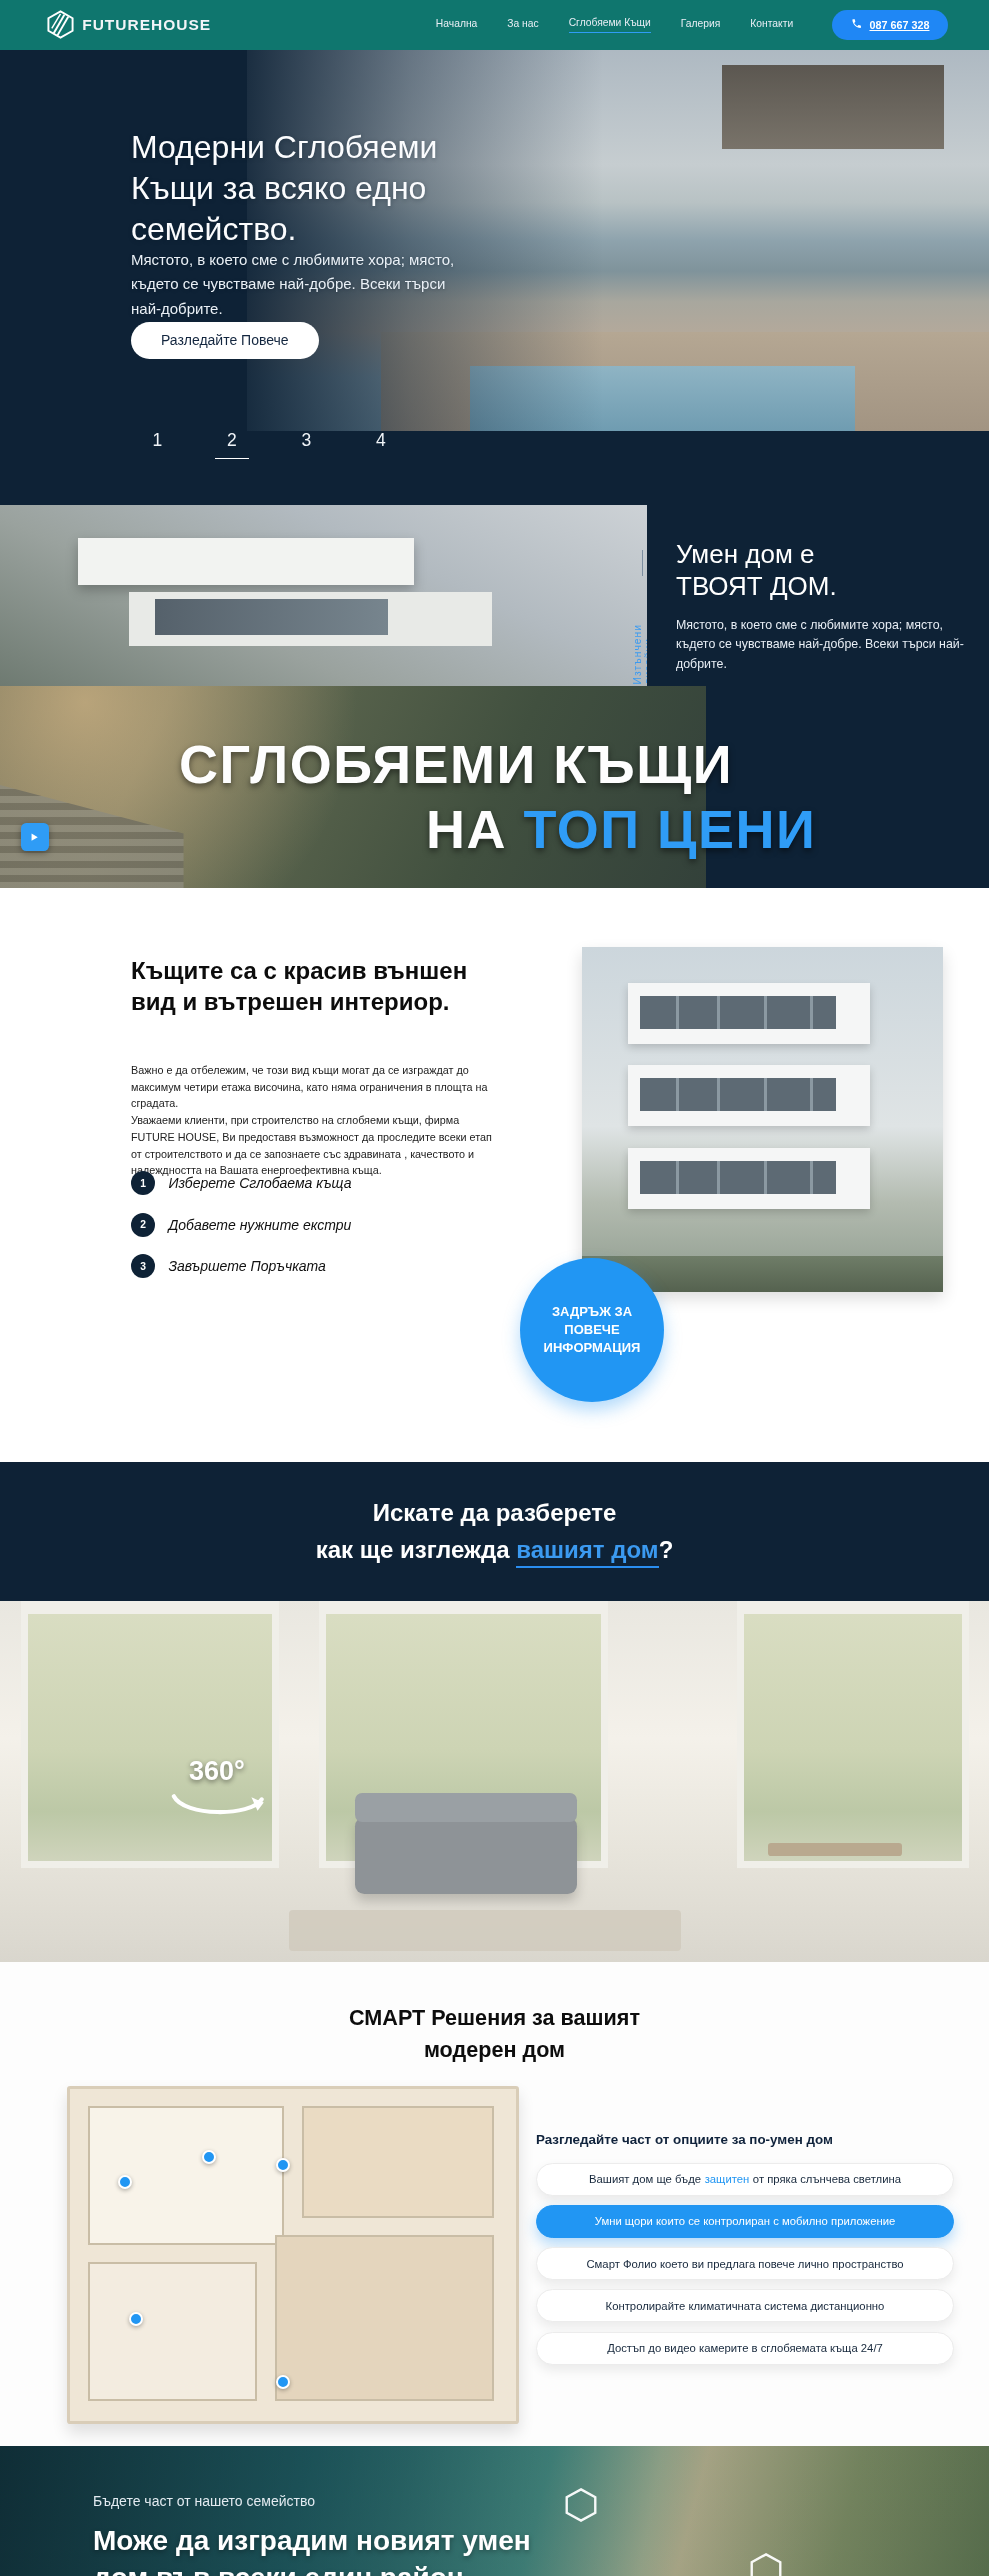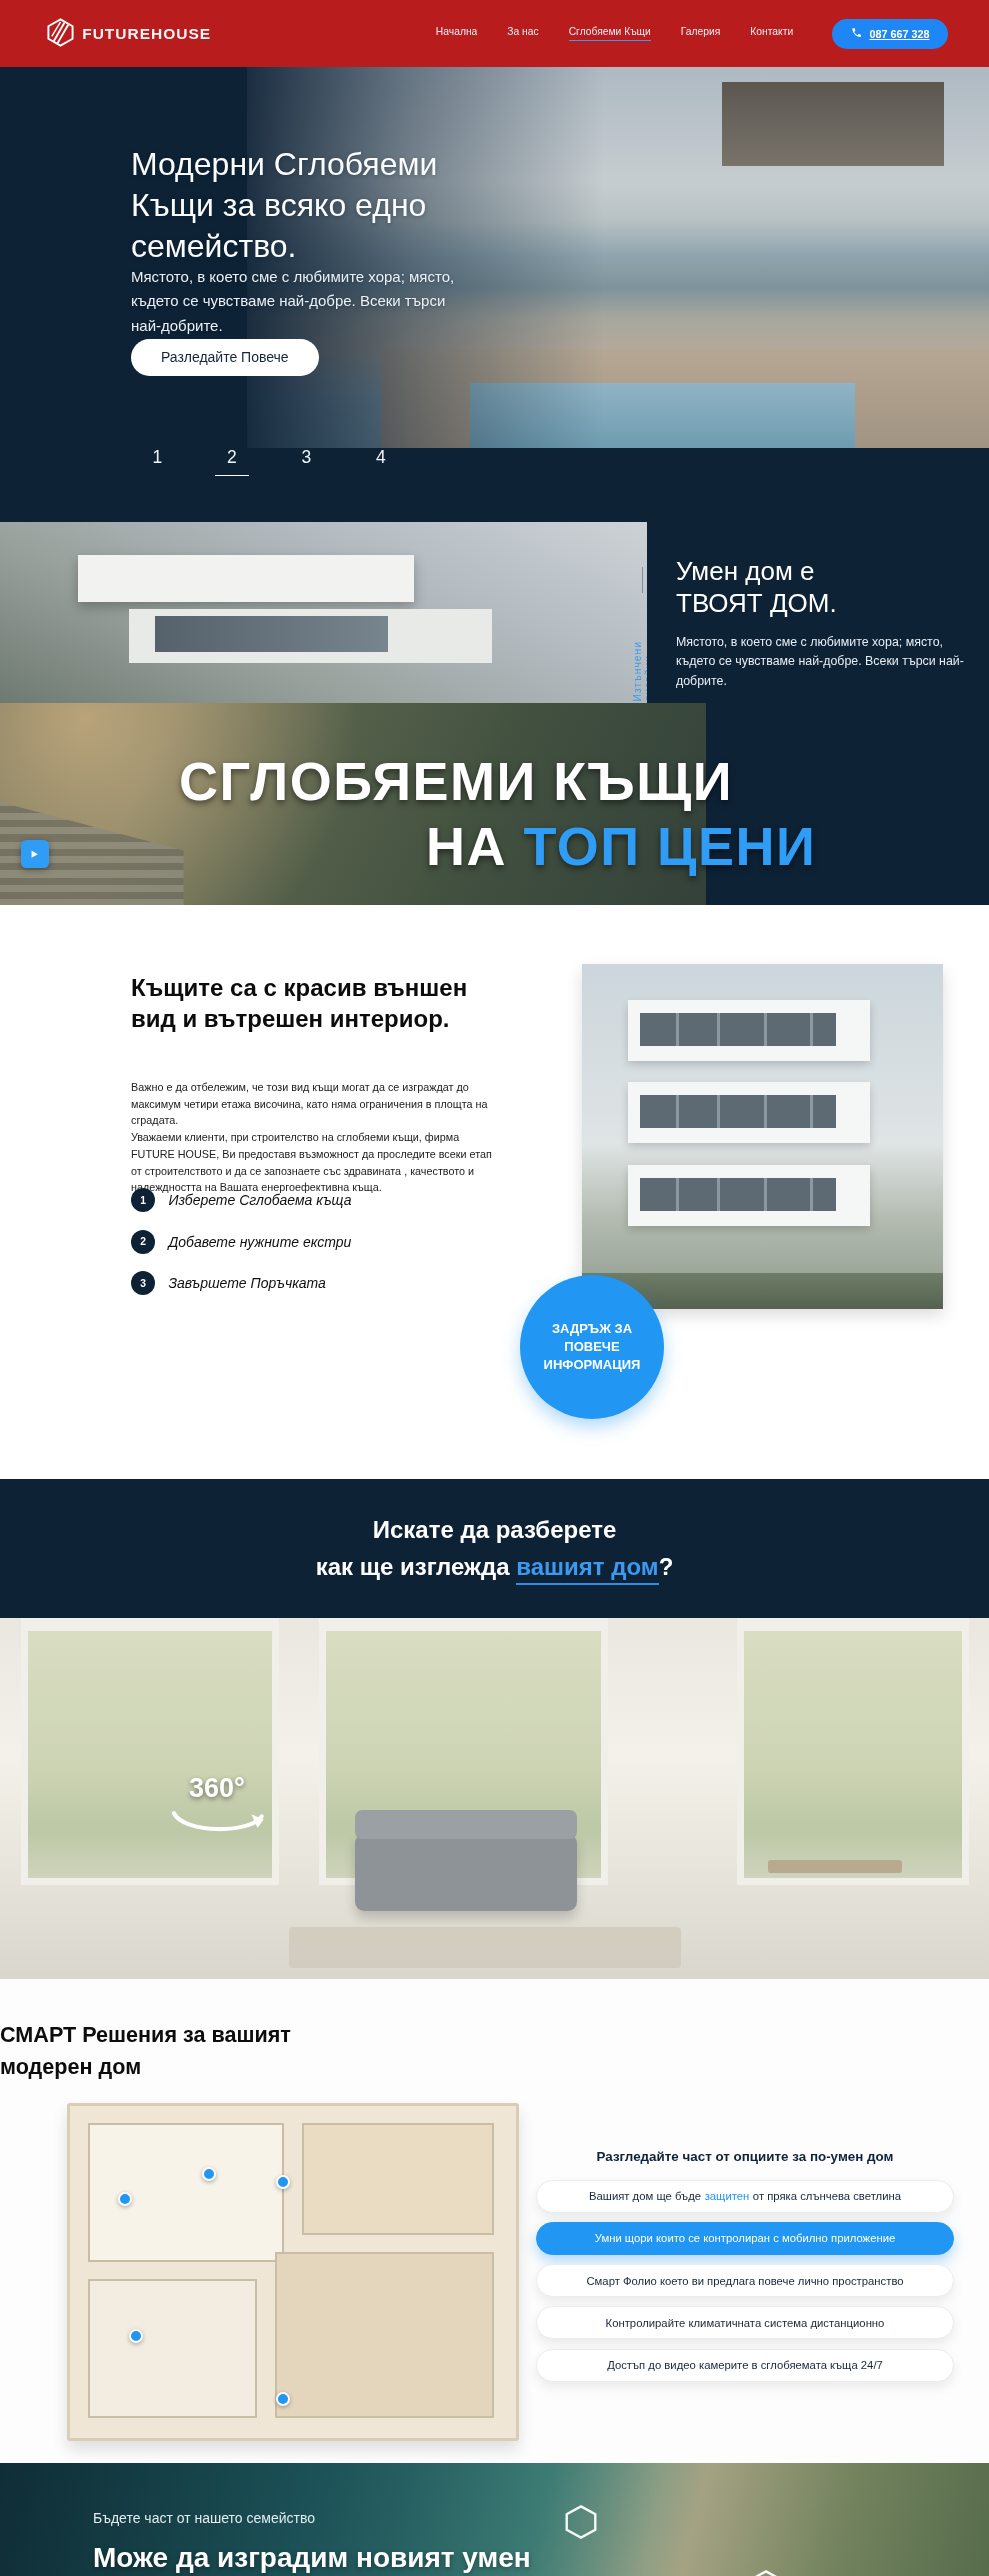--- a/index.html
+++ b/index.html
@@ -5,21 +5,21 @@
   * { margin:0; padding:0; box-sizing:border-box; }
   html,body { width:989px; }
   body {
     font-family:"Liberation Sans", sans-serif;
     background:#ffffff; color:#10233c;
     width:989px; height:3297px; overflow:hidden; position:relative;
   }
   .section { position:relative; width:989px; overflow:hidden; }
 
   
-  .header { height:67px; background:#b91c1c; display:flex; align-items:center; justify-content:space-between; padding:0 41px 0 46px; }
+  .header { height:50px; background:#0f766e; display:flex; align-items:center; justify-content:space-between; padding:0 41px 0 46px; }
   .logo { display:flex; align-items:center; gap:7.2px; cursor:pointer; }
   .logo-text { color:#f2f5f8; font-size:15.5px; font-weight:bold; letter-spacing:1px; }
   .nav { display:flex; align-items:center; gap:30px; }
   .nav-item { color:#e9eef5; font-size:10.3px; cursor:pointer; padding-bottom:3.1px; }
   .nav-item.active { border-bottom:1.5px solid #2f9cf6; }
   .phone-btn { display:flex; align-items:center; gap:7.2px; background:#1f87f5; border-radius:15.5px; height:30px; padding:0 18.5px; color:#fff; font-size:10.8px; font-weight:bold; cursor:pointer; margin-left:9.3px;text-decoration:underline; }
 
   
   .hero { height:455px; background:#0e2236; }
   .hero-photo { position:absolute; left:247px; top:0; width:742px; height:381px;
@@ -90,30 +90,30 @@
   .tour .win.w3 { left:737px; width:232px; }
   .tour .sofa { position:absolute; left:355px; top:216px; width:222px; height:77px; background:#8e9397; border-radius:9.3px; box-shadow:0 6.2px 11.3px rgba(0,0,0,.18); }
   .tour .sofa::before { content:""; position:absolute; left:0; top:-24px; width:100%; height:29px; background:#9aa0a4; border-radius:7.2px; }
   .tour .table { position:absolute; left:768px; top:242px; width:134px; height:13.4px; background:#b9a98f; border-radius:3.1px; box-shadow:0 31px 0 -14.4px #a4977e; }
   .tour .rug { position:absolute; left:289px; top:309px; width:392px; height:41px; background:#cfc9bb; border-radius:4.1px; opacity:.8; }
   .badge-360 { position:absolute; left:155px; top:155px; width:124px; text-align:center; cursor:grab; }
   .badge-360 .txt { color:#fff; font-size:27px; font-weight:bold; text-shadow:0 1.5px 5.2px rgba(0,0,0,.45); }
 
   
   .smart { height:484px; background:#fdfdfd; }
-  .smart-title { position:absolute; left:0; top:40px; width:989px; text-align:left; color:#0d0d0d; font-size:21.6px; font-weight:bold; line-height:1.5; }
+  .smart-title { position:absolute; left:0; top:40px; width:989px; text-align:center; color:#0d0d0d; font-size:21.6px; font-weight:bold; line-height:1.5; }
   .plan { position:absolute; left:67px; top:124px; width:452px; height:338px; background:#efe6d6; border:3.1px solid #d9cdb8; border-radius:3.1px; box-shadow:0 8.2px 15.5px rgba(0,0,0,.12); }
   .plan .room { position:absolute; border:2.1px solid #c9bda6; }
   .plan .r1 { left:4%;  top:5%;  width:44%; height:42%; background:#f8f3e9; }
   .plan .r2 { left:52%; top:5%;  width:43%; height:34%; background:#eadbc3; }
   .plan .r3 { left:4%;  top:52%; width:38%; height:42%; background:#f3ece0; }
   .plan .r4 { left:46%; top:44%; width:49%; height:50%; background:#e4d5bd; }
   .plan .dot { position:absolute; width:14.4px; height:14.4px; border-radius:50%; background:#2196f3; border:2.6px solid #fff; box-shadow:0 1.5px 4.6px rgba(0,0,0,.3); cursor:pointer; }
   .smart-right { position:absolute; left:536px; top:170px; width:418px; }
-  .smart-sub { text-align:center; color:#10233c; font-size:13.4px; font-weight:bold; margin-bottom:15.5px; }
+  .smart-sub { text-align:left; color:#10233c; font-size:13.4px; font-weight:bold; margin-bottom:15.5px; }
   .pills { display:flex; flex-direction:column; gap:9.3px; }
   .pill { height:33px; border-radius:16.5px; background:#fff; border:0.5px solid #ececec; box-shadow:0 5.2px 11.3px rgba(0,0,0,.08); display:flex; align-items:center; justify-content:center; font-size:11.3px; color:#17283c; cursor:pointer; text-align:center; }
   .pill .hl { color:#2196f3; margin:0 3.6px; }
   .pill.blue { background:#2196f3; border-color:#2196f3; color:#fff; box-shadow:0 6.2px 13.4px rgba(33,150,243,.35); }
 
   
   .district { height:451px;
     background:linear-gradient(105deg,#2a7a7e 0%,#2f8a8c 28%,#4f9d90 50%,#bdb893 64%,#8a9a6b 78%,#5e7a4e 100%); }
   .district::before { content:""; position:absolute; inset:0;
     background:linear-gradient(100deg, rgba(8,24,34,.78) 0%, rgba(8,24,34,.42) 38%, rgba(8,24,34,.12) 62%, rgba(8,24,34,.25) 100%); }

